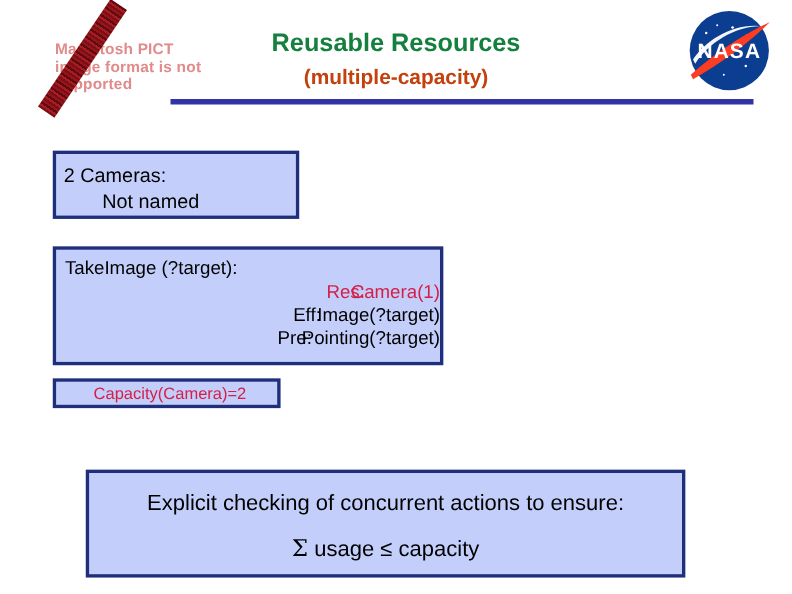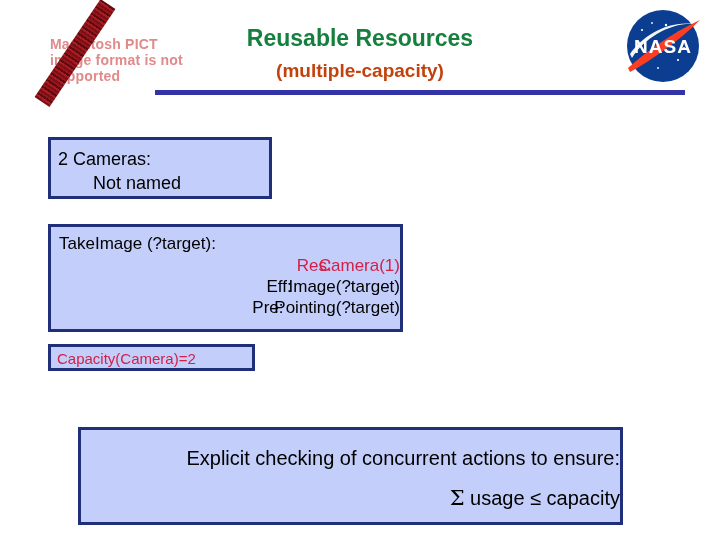--- a/index.html
+++ b/index.html
@@ -151,35 +151,36 @@
   #box-action .act-row.highlight .act-val {
     color: #d32048;
   }
 
   #box-capacity {
     left: 48px;
     top: 344px;
     width: 207px;
     height: 27px;
     padding: 2px 0 0 6px;
+    text-align: center;
   }
   #box-capacity .cap-text {
     font-size: 15px;
     line-height: 20px;
     color: #d32048;
     white-space: nowrap;
   }
 
   #box-summary {
     left: 78px;
     top: 427px;
     width: 545px;
     height: 98px;
     padding: 14px 0 0 0;
-    text-align: right;
+    text-align: center;
   }
   #box-summary .sum-line1 {
     font-size: 20px;
     line-height: 28px;
     white-space: nowrap;
   }
   #box-summary .sum-line2 {
     font-size: 20px;
     line-height: 28px;
     margin-top: 12px;

